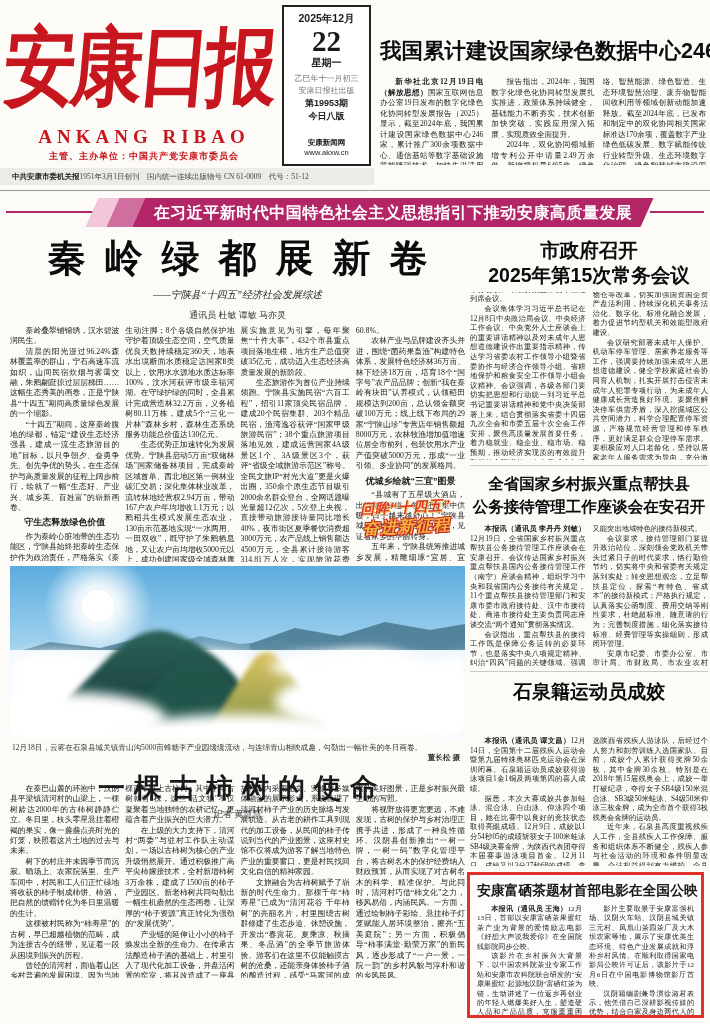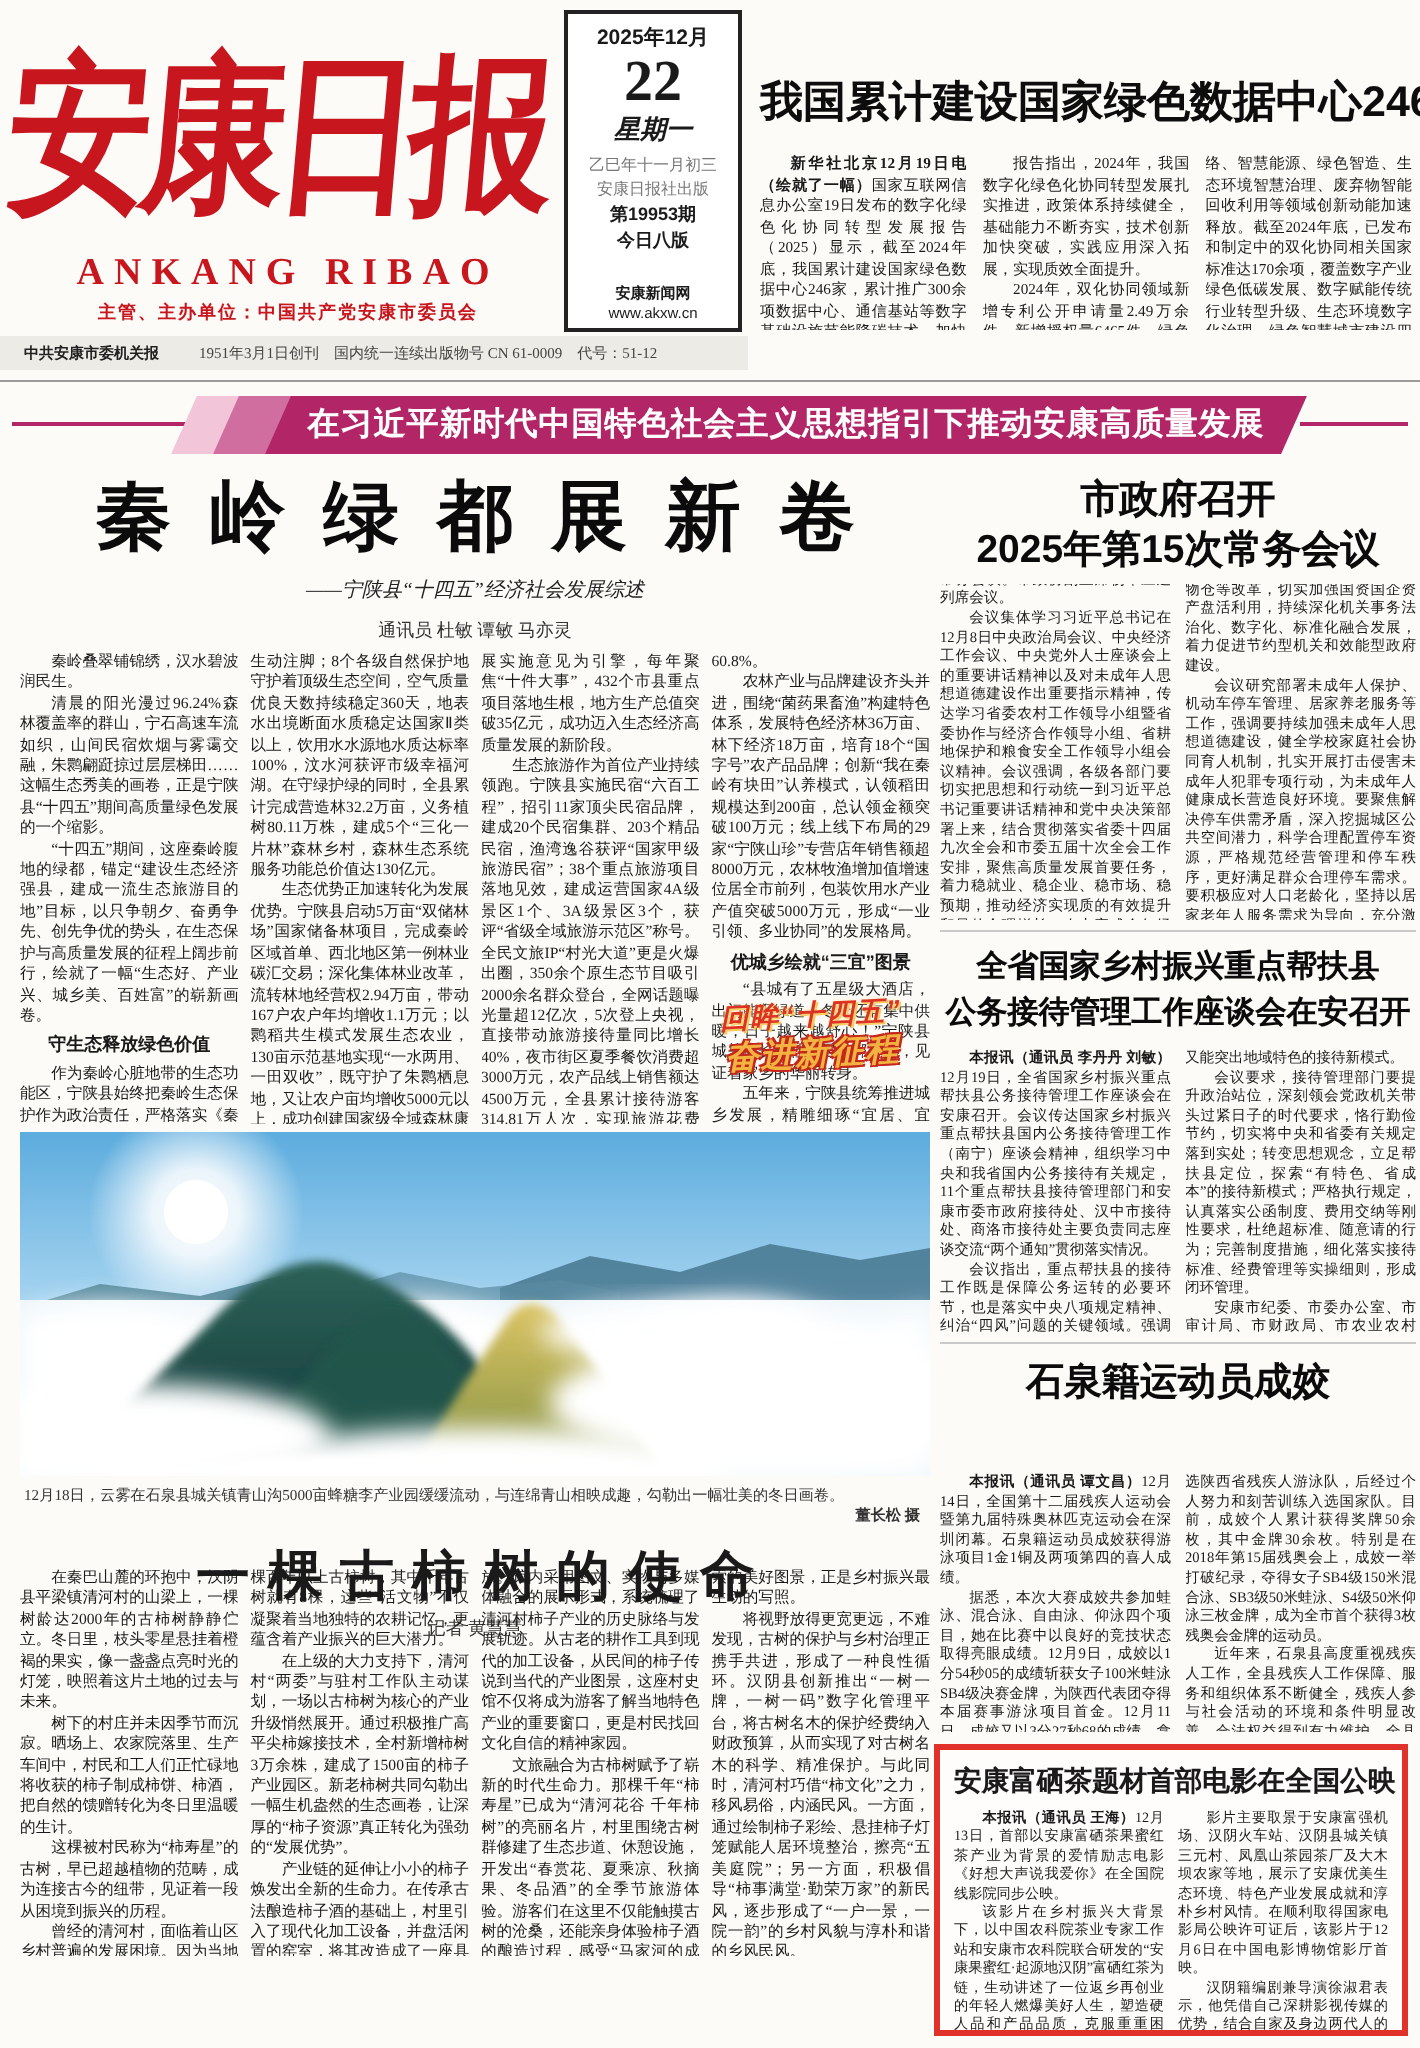--- a/index.html
+++ b/index.html
@@ -9,26 +9,26 @@
   
   .callig{position:absolute;left:8px;top:2px;width:272px;height:122px;text-align:center;
     color:var(--masthead-red,#c8161e);font-family:"Liberation Serif",serif;font-weight:bold;
     font-size:72px;line-height:112px;letter-spacing:-5px;transform:skewX(-5deg) scaleY(1.18);transform-origin:top center;}
   .mast-en{position:absolute;left:8px;top:126px;width:272px;text-align:center;color:var(--masthead-red,#c8161e);
     font-family:"Liberation Serif",serif;font-weight:bold;font-size:19px;letter-spacing:5px;}
   .mast-sponsor{position:absolute;left:8px;top:150px;width:272px;text-align:center;color:var(--masthead-red,#c8161e);
     font-family:"Liberation Sans",sans-serif;font-weight:bold;font-size:9px;letter-spacing:1px;}
   .reg-band{position:absolute;left:0;top:168px;width:374px;height:17px;background:#ecebe5;
     font-size:7.5px;line-height:17px;color:#444;padding-left:12px;box-sizing:border-box;white-space:nowrap;}
-  .reg-band b{color:#222;margin-right:20px;}
+  .reg-band b{color:#222;margin-right:0;}
   .date-box{position:absolute;left:282px;top:5px;width:89px;height:161px;border:2px solid #222;background:#fff;
     text-align:center;font-family:"Liberation Sans",sans-serif;box-sizing:border-box;padding-top:5px;}
   .db-ym{font-size:10.5px;font-weight:bold;}
   .db-day{font-size:29px;font-weight:bold;line-height:30px;font-family:"Liberation Serif",serif;}
-  .db-week{font-size:13px;font-weight:bold;margin-bottom:3px;font-style:italic;}
+  .db-week{font-size:10px;font-weight:bold;margin-bottom:3px;}
   .db-lunar,.db-pub{font-size:8px;color:#777;font-family:"Liberation Serif",serif;line-height:12px;}
   .db-issue,.db-pages{font-size:9px;font-weight:bold;line-height:13px;}
   .db-site{margin-top:14px;font-size:7.5px;font-weight:bold;line-height:11px;}
   .db-url{font-size:7.5px;line-height:10px;}
 
   .top-story{position:absolute;left:380px;top:8px;width:326px;}
   .ts-headline{margin-top:28px;font-family:"Liberation Sans",sans-serif;font-weight:900;font-size:21.5px;
     white-space:nowrap;color:#0d0d0d;}
   .ts-cols{display:flex;gap:8px;margin-top:12px;height:88px;overflow:hidden;}
   .ts-cols .col{flex:1;overflow:hidden;font-size:7.6px;line-height:10.5px;text-align:justify;}
@@ -123,21 +123,21 @@
     <div class="db-issue">第19953期</div>
     <div class="db-pages">今日八版</div>
     <div class="db-site">安康新闻网</div>
     <div class="db-url">www.akxw.cn</div>
   </div>
 
   <div class="top-story">
     <div class="ts-headline">我国累计建设国家绿色数据中心246家</div>
     <div class="ts-cols">
       <div class="col art-col">
-          <p class="bl-p"><b>新华社北京12月19日电（绘就了一幅）</b>国家互联网信息办公室19日发布的数字化绿色化协同转型发展报告（2025）显示，截至2024年底，我国累计建设国家绿色数据中心246家，累计推广300余项数据中心、通信基站等数字基础设施节能降碳技术，加快先进适用技术应用。</p>
+          <p class="bl-p"><b>新华社北京12月19日电（解放思想）</b>国家互联网信息办公室19日发布的数字化绿色化协同转型发展报告（2025）显示，截至2024年底，我国累计建设国家绿色数据中心246家，累计推广300余项数据中心、通信基站等数字基础设施节能降碳技术，加快先进适用技术应用。</p>
         </div>
       <div class="col art-col">
           <p class="bl-p">报告指出，2024年，我国数字化绿色化协同转型发展扎实推进，政策体系持续健全，基础能力不断夯实，技术创新加快突破，实践应用深入拓展，实现质效全面提升。</p>
           <p class="bl-p">2024年，双化协同领域新增专利公开申请量2.49万余件，新增授权量6465件。绿色算力、零碳信息通信网</p>
         </div>
       <div class="col art-col">
           <p class="bl-c">络、智慧能源、绿色智造、生态环境智慧治理、废弃物智能回收利用等领域创新动能加速释放。截至2024年底，已发布和制定中的双化协同相关国家标准达170余项，覆盖数字产业绿色低碳发展、数字赋能传统行业转型升级、生态环境数字化治理、绿色智慧城市建设四类。</p>
         </div>
     </div>
   </div>

